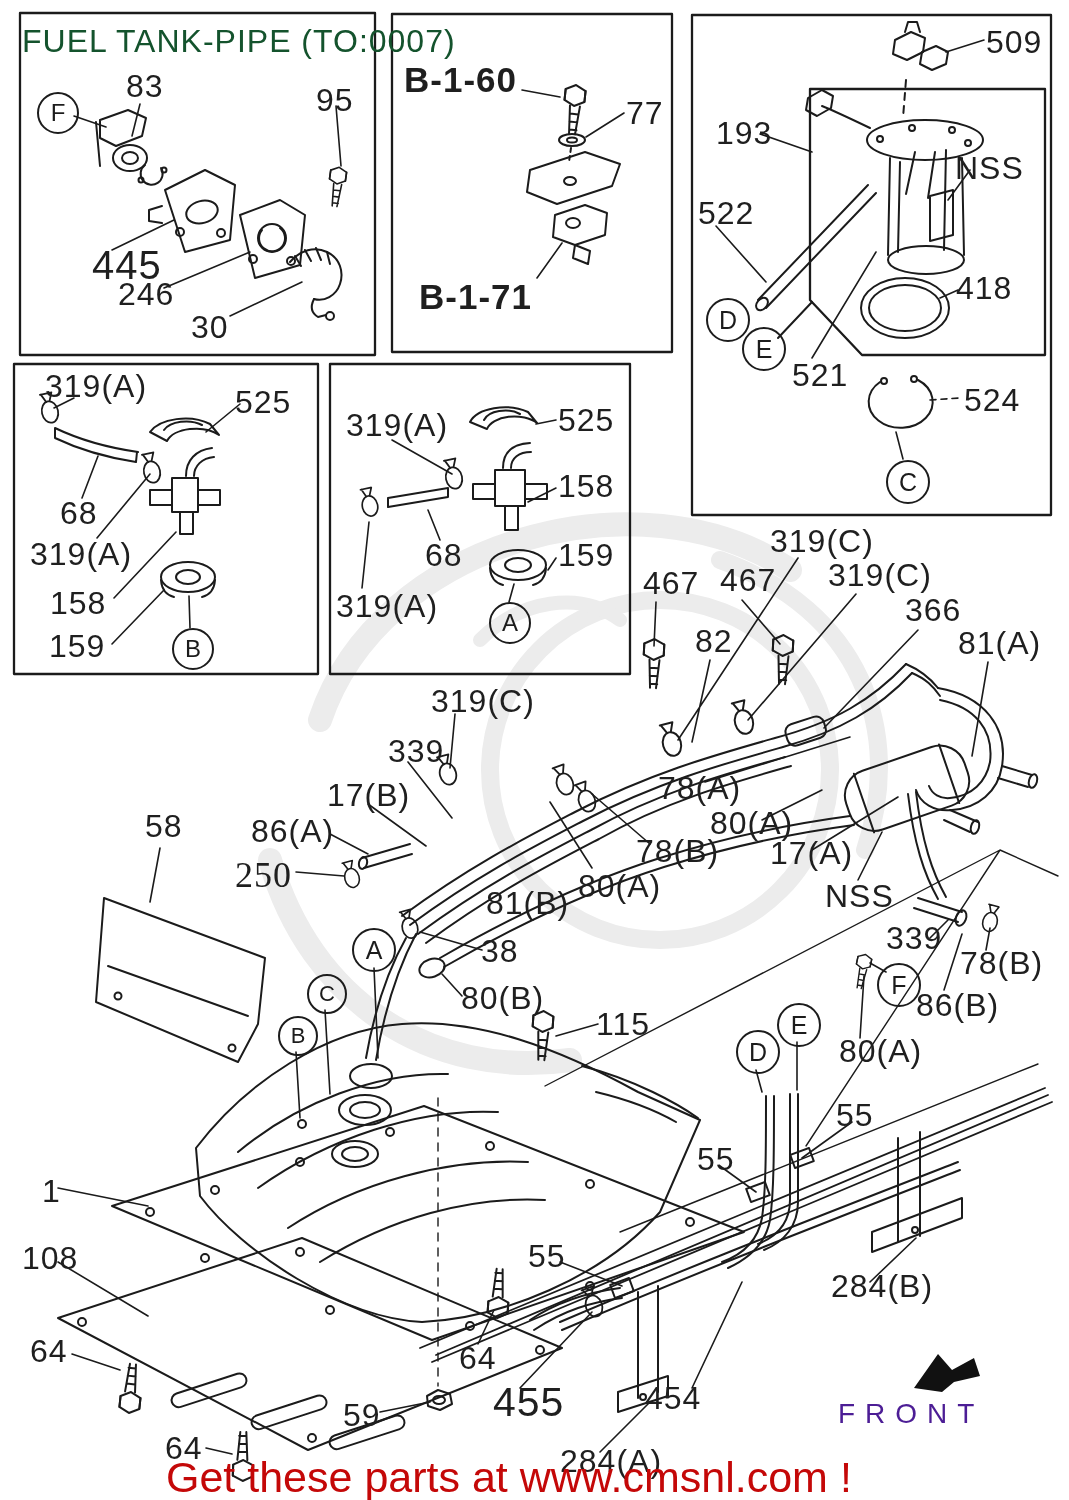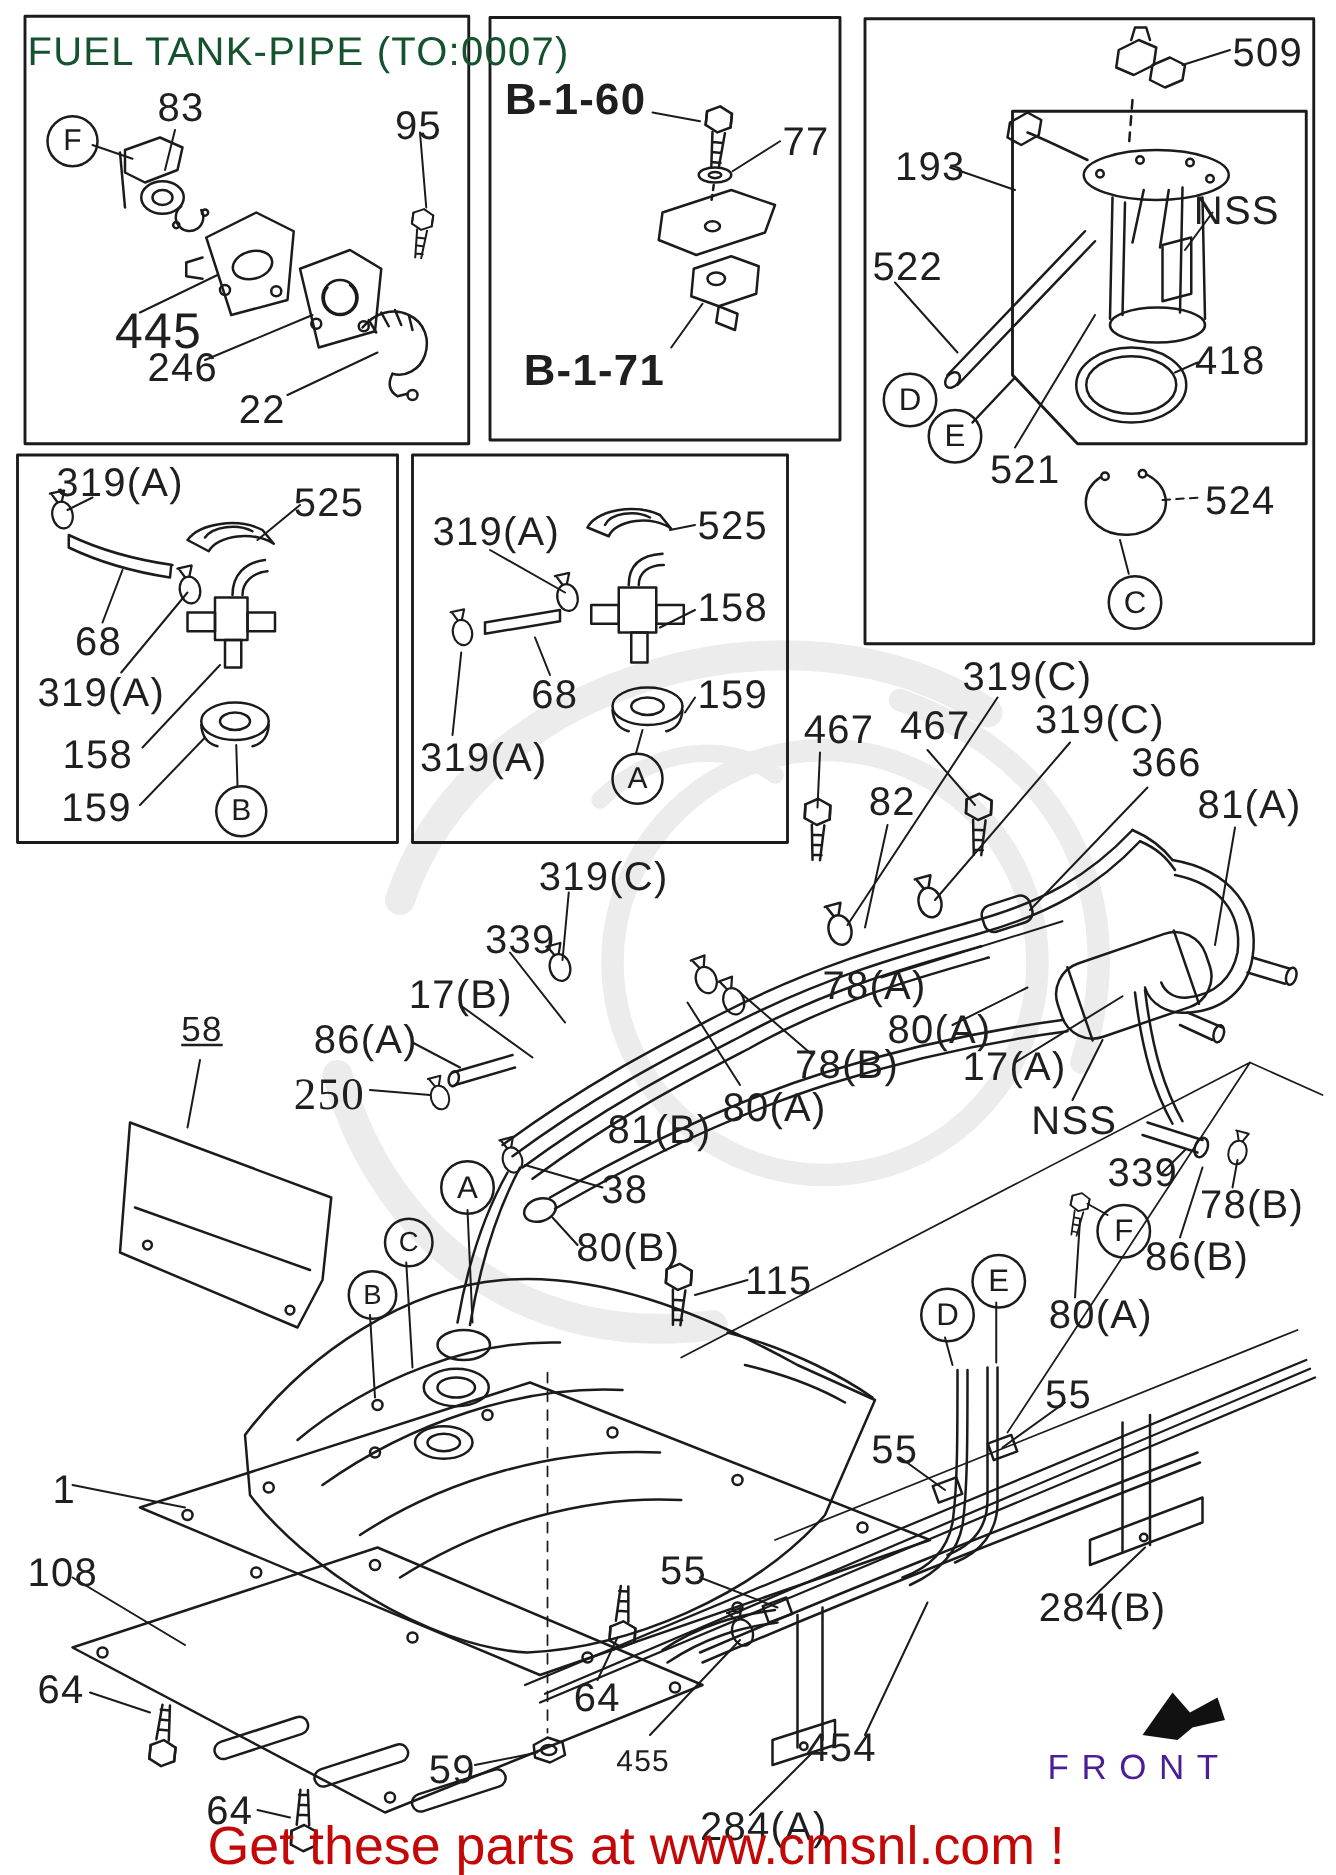--- a/index.html
+++ b/index.html
@@ -292,21 +292,21 @@
     <polygon fill="#111111" stroke="none" points="914,1388 938,1354 952,1370 974,1358 980,1376 954,1382 942,1392"></polygon>
   </svg>
 
   <div class="title">FUEL TANK-PIPE (TO:0007)</div>
 
   <div id="labels">
       <div class="plabel" style="left: 126px; top: 70px; font-size: 32px;">83</div>
       <div class="plabel" style="left: 316px; top: 84px; font-size: 32px;">95</div>
       <div class="plabel" style="left: 60px; top: 245px; font-size: 40px; margin-left: 32px;">445</div>
       <div class="plabel" style="left: 118px; top: 278px; font-size: 32px;">246</div>
-      <div class="plabel" style="left: 191px; top: 311px; font-size: 32px;">22</div>
+      <div class="plabel" style="left: 191px; top: 311px; font-size: 32px;">30</div>
       <div class="plabel" style="left: 404px; top: 62px; font-size: 35px; font-weight: bold;">B-1-60</div>
       <div class="plabel" style="left: 626px; top: 97px; font-size: 32px;">77</div>
       <div class="plabel" style="left: 419px; top: 279px; font-size: 35px; font-weight: bold;">B-1-71</div>
       <div class="plabel" style="left: 986px; top: 26px; font-size: 32px;">509</div>
       <div class="plabel" style="left: 716px; top: 117px; font-size: 32px;">193</div>
       <div class="plabel" style="left: 955px; top: 152px; font-size: 32px;">NSS</div>
       <div class="plabel" style="left: 698px; top: 197px; font-size: 32px;">522</div>
       <div class="plabel" style="left: 956px; top: 272px; font-size: 32px;">418</div>
       <div class="plabel" style="left: 792px; top: 359px; font-size: 32px;">521</div>
       <div class="plabel" style="left: 964px; top: 384px; font-size: 32px;">524</div>
@@ -327,21 +327,21 @@
       <div class="plabel" style="left: 770px; top: 525px; font-size: 32px;">319(C)</div>
       <div class="plabel" style="left: 828px; top: 559px; font-size: 32px;">319(C)</div>
       <div class="plabel" style="left: 905px; top: 594px; font-size: 32px;">366</div>
       <div class="plabel" style="left: 695px; top: 625px; font-size: 32px;">82</div>
       <div class="plabel" style="left: 958px; top: 627px; font-size: 32px;">81(A)</div>
       <div class="plabel" style="left: 431px; top: 685px; font-size: 32px;">319(C)</div>
       <div class="plabel" style="left: 388px; top: 735px; font-size: 32px;">339</div>
       <div class="plabel" style="left: 327px; top: 779px; font-size: 32px;">17(B)</div>
       <div class="plabel" style="left: 251px; top: 815px; font-size: 32px;">86(A)</div>
       <div class="plabel" style="left: 235px; top: 857px; font-size: 36px; font-family: Liberation Serif, serif;">250</div>
-      <div class="plabel" style="left: 145px; top: 810px; font-size: 28px; text-decoration: underline;">58</div>
+      <div class="plabel" style="left: 145px; top: 810px; font-size: 32px;">58</div>
       <div class="plabel" style="left: 658px; top: 772px; font-size: 32px;">78(A)</div>
       <div class="plabel" style="left: 710px; top: 807px; font-size: 32px;">80(A)</div>
       <div class="plabel" style="left: 636px; top: 835px; font-size: 32px;">78(B)</div>
       <div class="plabel" style="left: 578px; top: 870px; font-size: 32px;">80(A)</div>
       <div class="plabel" style="left: 486px; top: 887px; font-size: 32px;">81(B)</div>
       <div class="plabel" style="left: 770px; top: 837px; font-size: 32px;">17(A)</div>
       <div class="plabel" style="left: 825px; top: 880px; font-size: 32px;">NSS</div>
       <div class="plabel" style="left: 886px; top: 922px; font-size: 32px;">339</div>
       <div class="plabel" style="left: 960px; top: 947px; font-size: 32px;">78(B)</div>
       <div class="plabel" style="left: 916px; top: 989px; font-size: 32px;">86(B)</div>
@@ -351,21 +351,21 @@
       <div class="plabel" style="left: 596px; top: 1008px; font-size: 32px;">115</div>
       <div class="plabel" style="left: 528px; top: 1240px; font-size: 32px;">55</div>
       <div class="plabel" style="left: 836px; top: 1099px; font-size: 32px;">55</div>
       <div class="plabel" style="left: 697px; top: 1143px; font-size: 32px;">55</div>
       <div class="plabel" style="left: 42px; top: 1175px; font-size: 32px;">1</div>
       <div class="plabel" style="left: 22px; top: 1242px; font-size: 32px;">108</div>
       <div class="plabel" style="left: 30px; top: 1335px; font-size: 32px;">64</div>
       <div class="plabel" style="left: 459px; top: 1342px; font-size: 32px;">64</div>
       <div class="plabel" style="left: 165px; top: 1432px; font-size: 32px;">64</div>
       <div class="plabel" style="left: 343px; top: 1399px; font-size: 32px;">59</div>
-      <div class="plabel" style="left: 493px; top: 1382px; font-size: 24px; margin-top: 16px;">455</div>
+      <div class="plabel" style="left: 493px; top: 1382px; font-size: 41px;">455</div>
       <div class="plabel" style="left: 645px; top: 1382px; font-size: 32px;">454</div>
       <div class="plabel" style="left: 560px; top: 1445px; font-size: 32px;">284(A)</div>
       <div class="plabel" style="left: 831px; top: 1270px; font-size: 32px;">284(B)</div>
     </div>
   <div id="callouts">
       <div class="callout" style="left: 37px; top: 92px; width: 38px; height: 38px; font-size: 24px;">F</div>
       <div class="callout" style="left: 172px; top: 628px; width: 38px; height: 38px; font-size: 24px;">B</div>
       <div class="callout" style="left: 489px; top: 602px; width: 38px; height: 38px; font-size: 24px;">A</div>
       <div class="callout" style="left: 706px; top: 298px; width: 40px; height: 40px; font-size: 25px;">D</div>
       <div class="callout" style="left: 742px; top: 327px; width: 40px; height: 40px; font-size: 25px;">E</div>

